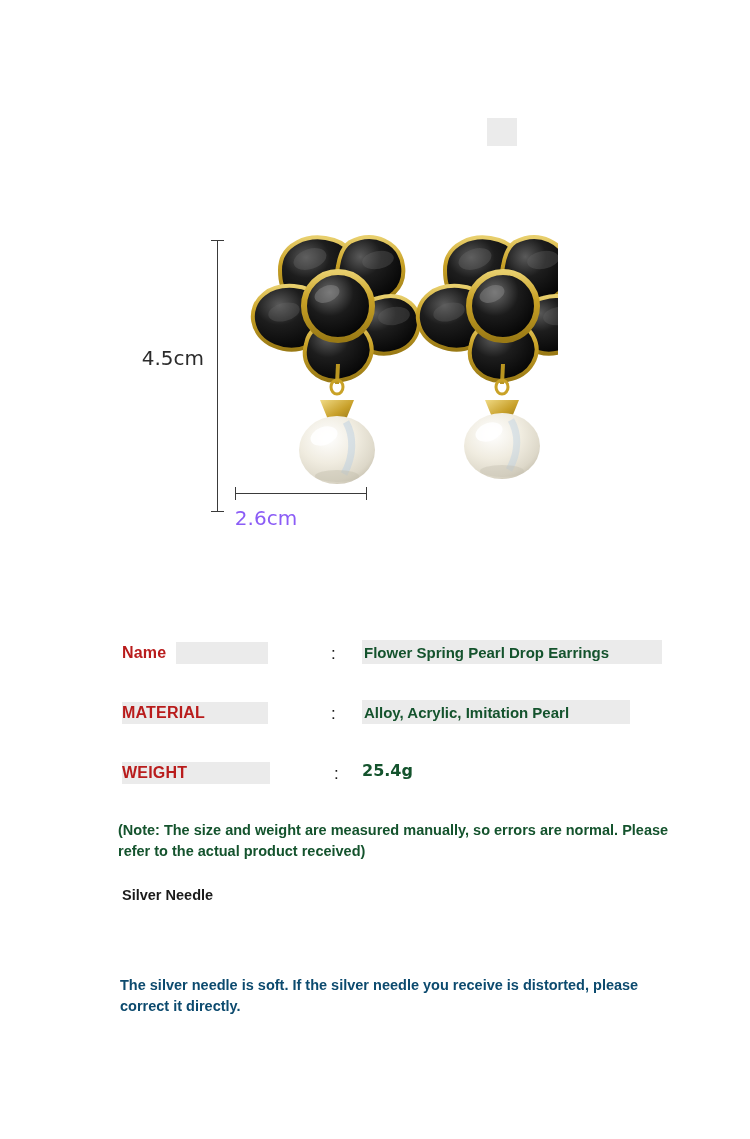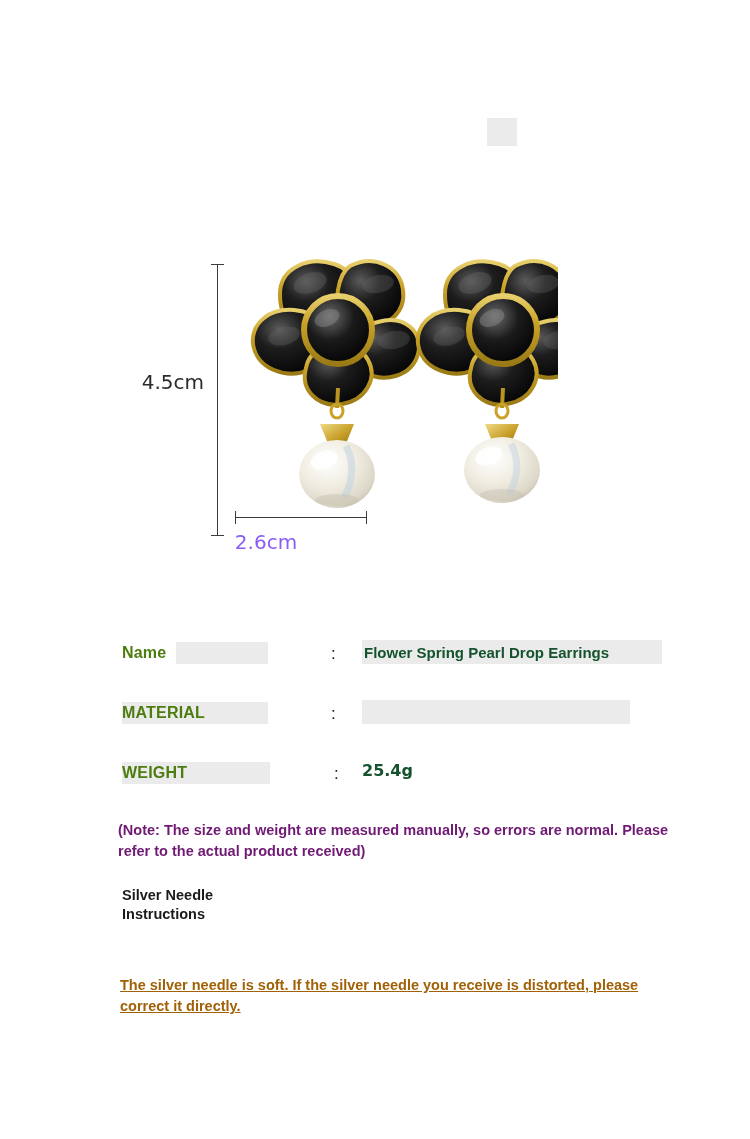--- a/index.html
+++ b/index.html
@@ -33,21 +33,21 @@
     font-size: 27px;
     font-weight: bold;
     letter-spacing: 0.2px;
     color: #1a1a1a;
   }
 
   
   .product-area {
     position: absolute;
     left: 200px;
-    top: 248px;
+    top: 224px;
     width: 360px;
     height: 320px;
   }
 
   
   .v-measure {
     position: absolute;
     left: 8px;
     top: 16px;
     width: 20px;
@@ -133,21 +133,21 @@
   .spec-row {
     position: relative;
     height: 60px;
   }
   .spec-key {
     position: absolute;
     left: 4px;
     top: 12px;
     font-size: 16px;
     font-weight: bold;
-    color: #4d7c0f;
+    color: #b91c1c;
     letter-spacing: 0.2px;
   }
   .key-shade {
     position: absolute;
     background: #ebebeb;
     z-index: 0;
   }
   .spec-colon {
     position: absolute;
     left: 213px;
@@ -178,42 +178,41 @@
 
   
   .note {
     position: absolute;
     left: 118px;
     top: 820px;
     width: 560px;
     font-size: 14.5px;
     font-weight: bold;
     line-height: 21px;
-    color: #701a75;
+    color: #14532d;
   }
   .needle-title {
     position: absolute;
     left: 122px;
     top: 886px;
     width: 400px;
     font-size: 14.5px;
     font-weight: bold;
     line-height: 19px;
     color: #1a1a1a;
   }
   .needle-body {
     position: absolute;
     left: 120px;
     top: 975px;
     width: 520px;
     font-size: 14.5px;
     font-weight: bold;
     line-height: 21px;
-    color: #a16207;
-    text-decoration: underline;
+    color: #0c4a6e;
   }
 
   .title-shade {
     position: absolute;
     left: 487px;
     top: 118px;
     width: 30px;
     height: 28px;
     background: #ebebeb;
   }
@@ -355,33 +354,33 @@
       <div class="spec-colon">:</div>
       <div class="val-shade" style="left:244px; top:8px; width:300px; height:24px;"></div>
       <div class="spec-val">Flower Spring Pearl Drop Earrings</div>
     </div>
 
     <div class="spec-row">
       <div class="key-shade" style="left:4px; top:10px; width:146px; height:22px;"></div>
       <div class="spec-key">MATERIAL</div>
       <div class="spec-colon">:</div>
       <div class="val-shade" style="left:244px; top:8px; width:268px; height:24px;"></div>
+      <div class="spec-val">Alloy, Acrylic, Imitation Pearl</div>
     </div>
 
     <div class="spec-row">
       <div class="key-shade" style="left:4px; top:10px; width:148px; height:22px;"></div>
       <div class="spec-key">WEIGHT</div>
       <div class="spec-colon" style="left:216px;">:</div>
       <div class="spec-val plain" style="left:244px;">25.4g</div>
     </div>
 
   </div>
 
   <div class="note">(Note: The size and weight are measured manually, so errors are normal. Please refer to the actual product received)</div>
 
   <div class="needle-title">
     <div>Silver Needle</div>
-    <div>Instructions</div>
   </div>
 
   <div class="needle-body">The silver needle is soft. If the silver needle you receive is distorted, please correct it directly.</div>
 
 </div>
 
 </body></html>

